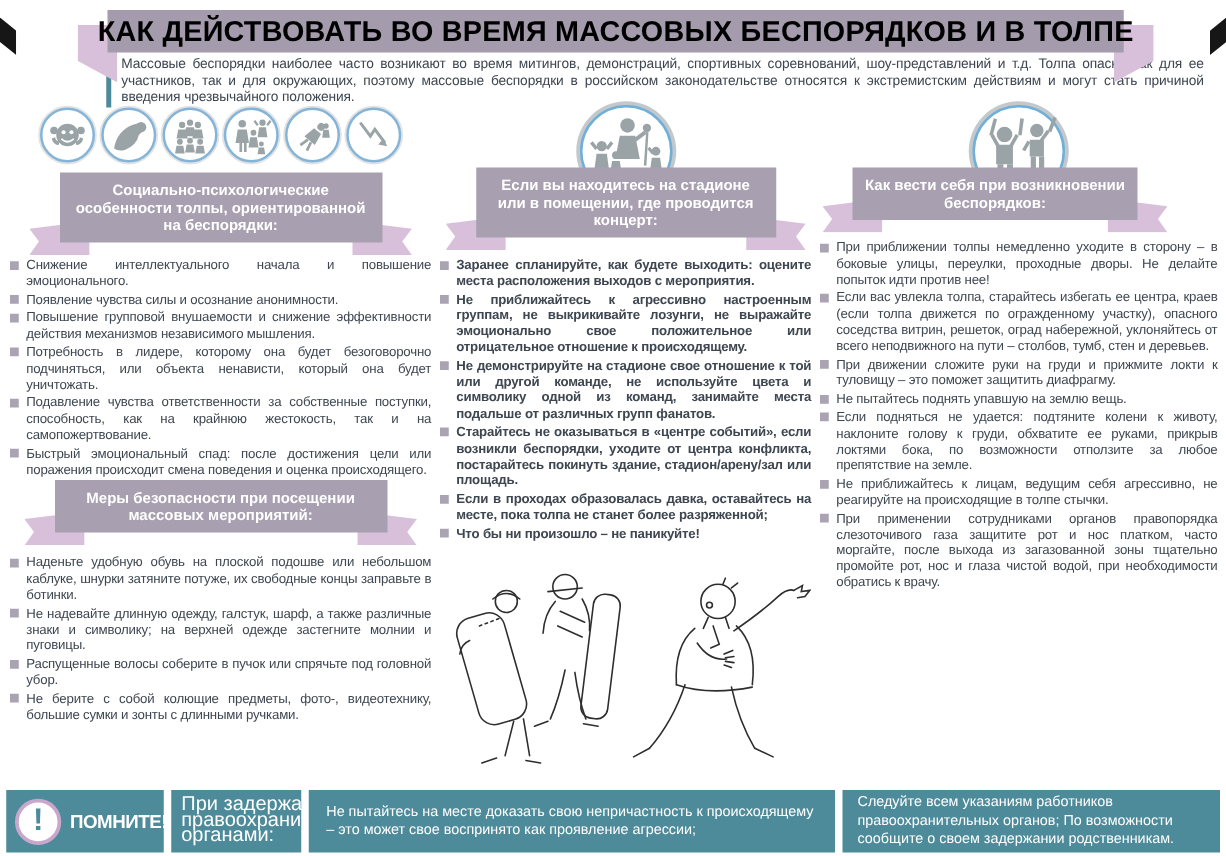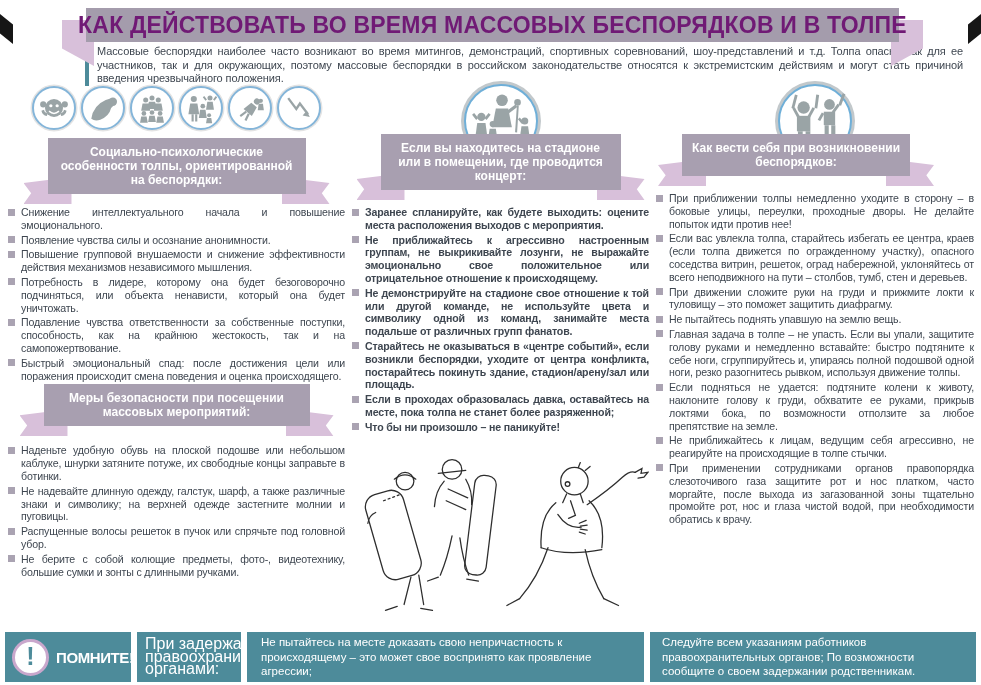--- a/index.html
+++ b/index.html
@@ -14,21 +14,21 @@
   .corner-wedge.cw-l { left:0; clip-path:polygon(0 0, 100% 35%, 100% 100%, 0 65%); }
   .corner-wedge.cw-r { right:0; clip-path:polygon(100% 0, 0 35%, 0 100%, 100% 65%); }
 
   
   .banner-wrap { position:absolute; left:62px; right:58px; top:6px; height:58px; }
   .banner-tail { position:absolute; top:14px; width:32px; height:46px; background:#d8c0da; z-index:1; }
   .banner-tail.bt-l { left:0; clip-path:polygon(0 0, 100% 0, 100% 100%, 0 62%); }
   .banner-tail.bt-r { right:0; clip-path:polygon(0 0, 100% 0, 100% 62%, 0 100%); }
   .banner { position:absolute; left:24px; right:24px; top:2px; height:34px; background:#a49cac;
     z-index:2; display:flex; align-items:center; justify-content:center; }
-  .banner-title { color:#701a75; font-weight:bold; font-size:23px; letter-spacing:0.2px; white-space:nowrap; }
+  .banner-title { color:#000000; font-weight:bold; font-size:23px; letter-spacing:0.2px; white-space:nowrap; }
 
   
   .intro { position:absolute; left:85px; top:45px; width:878px; border-left:4px solid #4d8b9a;
     padding-left:8px; font-size:11px; line-height:13.5px; text-align:justify; letter-spacing:-0.1px; }
 
   
   .ribbon { position:relative; margin:0 auto; z-index:2; }
   .ribbon-box { position:relative; background:#a89fb0; color:#fff; font-weight:bold;
     font-size:12px; line-height:14px; text-align:center; padding:7px 10px; z-index:2; }
   .rtail { position:absolute; width:48px; height:27px; background:#d8c0da; z-index:1; bottom:-10px; }
@@ -60,21 +60,21 @@
   
   #footer { position:absolute; left:5px; right:5px; bottom:3px; height:50px; display:flex; gap:6px; }
   .fbox { background:#4d8b9a; color:#fff; display:flex; align-items:center; }
   .fbox.f-remember { width:126px; gap:7px; padding:0 7px; flex:0 0 auto; }
   .rem-circle { width:37px; height:37px; border-radius:50%; background:#fff; border:3px solid #c9a7cc;
     display:flex; align-items:center; justify-content:center; flex:0 0 auto; }
   .rem-mark { color:#4d8b9a; font-weight:bold; font-size:25px; line-height:1; margin-top:-2px; }
   .rem-label { font-weight:bold; font-size:15px; letter-spacing:-0.4px; }
   .fbox.f-detention { width:104px; flex:0 0 auto; font-weight:normal; font-size:16px; line-height:12.5px; padding:0 8px; }
   .fbox.f-note1 { flex:1; font-size:11.5px; line-height:14.5px; padding:0 14px; }
-  .fbox.f-note2 { width:326px; flex:0 0 auto; font-size:11.5px; line-height:14.5px; padding:0 12px; }
+  .fbox.f-note2 { width:302px; flex:0 0 auto; font-size:11.5px; line-height:14.5px; padding:0 12px; }
 </style>
 </head>
 <body>
 
 <div class="corner-wedge cw-l"></div>
 <div class="corner-wedge cw-r"></div>
 
 <div class="banner-wrap">
   <div class="banner-tail bt-l"></div>
   <div class="banner-tail bt-r"></div>
@@ -179,21 +179,21 @@
 
   <div class="ribbon" style="width:266px; margin-top:0;">
     <div class="rtail rt-l"></div>
     <div class="rtail rt-r"></div>
     <div class="ribbon-box">Меры безопасности при посещении массовых мероприятий:</div>
   </div>
 
   <ul class="blist" style="margin-top:18px;">
     <li>Наденьте удобную обувь на плоской подошве или небольшом каблуке, шнурки затяните потуже, их свободные концы заправьте в ботинки.</li>
     <li>Не надевайте длинную одежду, галстук, шарф, а также различные знаки и символику; на верхней одежде застегните молнии и пуговицы.</li>
-    <li>Распущенные волосы решеток в пучок или спрячьте под головной убор.</li>
+    <li>Распущенные волосы соберите в пучок или спрячьте под головной убор.</li>
     <li>Не берите с собой колющие предметы, фото-, видеотехнику, большие сумки и зонты с длинными ручками.</li>
   </ul>
 </div>
 
 <div id="col-mid">
   <div class="bigcircle">
     <svg width="62" height="62" viewBox="0 0 60 60">
       <g fill="#9aa4a6">
         <circle cx="31" cy="10" r="5.6"></circle>
         <path d="M25 18 h12 l3.5 18 h-19 z"></path>
@@ -287,21 +287,20 @@
     <div class="rtail rt-l"></div>
     <div class="rtail rt-r"></div>
     <div class="ribbon-box">Как вести себя при возникновении беспорядков:</div>
   </div>
 
   <ul class="blist" style="margin-top:16px;">
     <li>При приближении толпы немедленно уходите в сторону – в боковые улицы, переулки, проходные дворы. Не делайте попыток идти против нее!</li>
     <li>Если вас увлекла толпа, старайтесь избегать ее центра, краев (если толпа движется по огражденному участку), опасного соседства витрин, решеток, оград набережной, уклоняйтесь от всего неподвижного на пути – столбов, тумб, стен и деревьев.</li>
     <li>При движении сложите руки на груди и прижмите локти к туловищу – это поможет защитить диафрагму.</li>
     <li>Не пытайтесь поднять упавшую на землю вещь.</li>
-    <li>Главная задача в толпе – не упасть. Если вы упали, защитите голову руками и немедленно вставайте: быстро подтяните к себе ноги, сгруппируйтесь и, упираясь полной подошвой одной ноги, резко разогнитесь рывком, используя движение толпы.</li>
     <li>Если подняться не удается: подтяните колени к животу, наклоните голову к груди, обхватите ее руками, прикрыв локтями бока, по возможности отползите за любое препятствие на земле.</li>
     <li>Не приближайтесь к лицам, ведущим себя агрессивно, не реагируйте на происходящие в толпе стычки.</li>
     <li>При применении сотрудниками органов правопорядка слезоточивого газа защитите рот и нос платком, часто моргайте, после выхода из загазованной зоны тщательно промойте рот, нос и глаза чистой водой, при необходимости обратись к врачу.</li>
   </ul>
 </div>
 
 <div id="footer">
   <div class="fbox f-remember">
     <div class="rem-circle">
       <span class="rem-mark">!</span>

